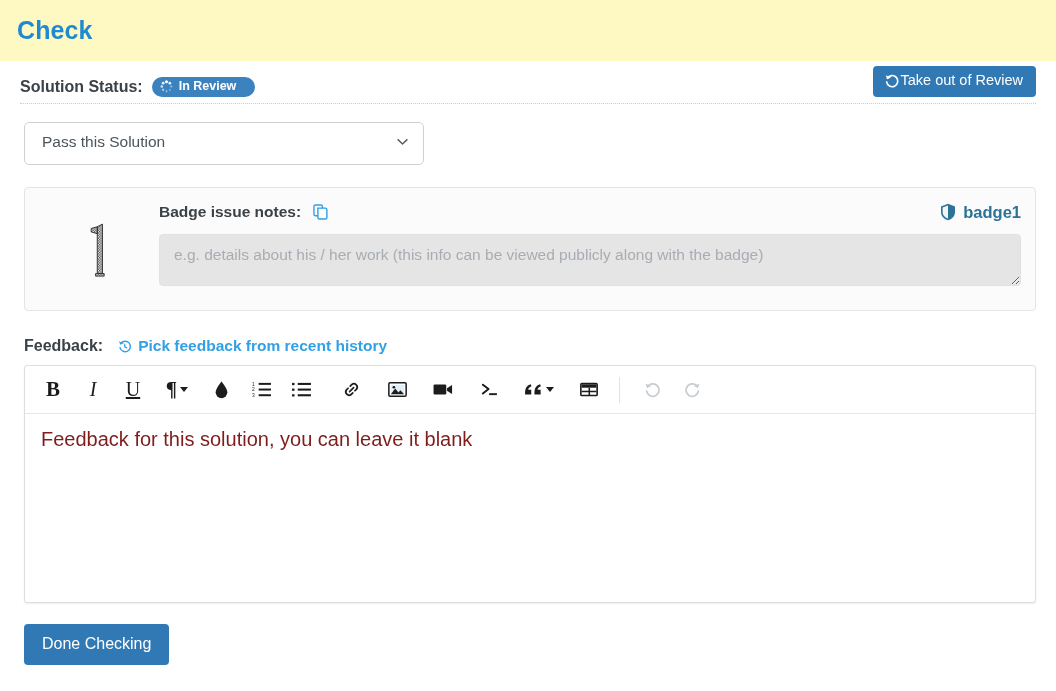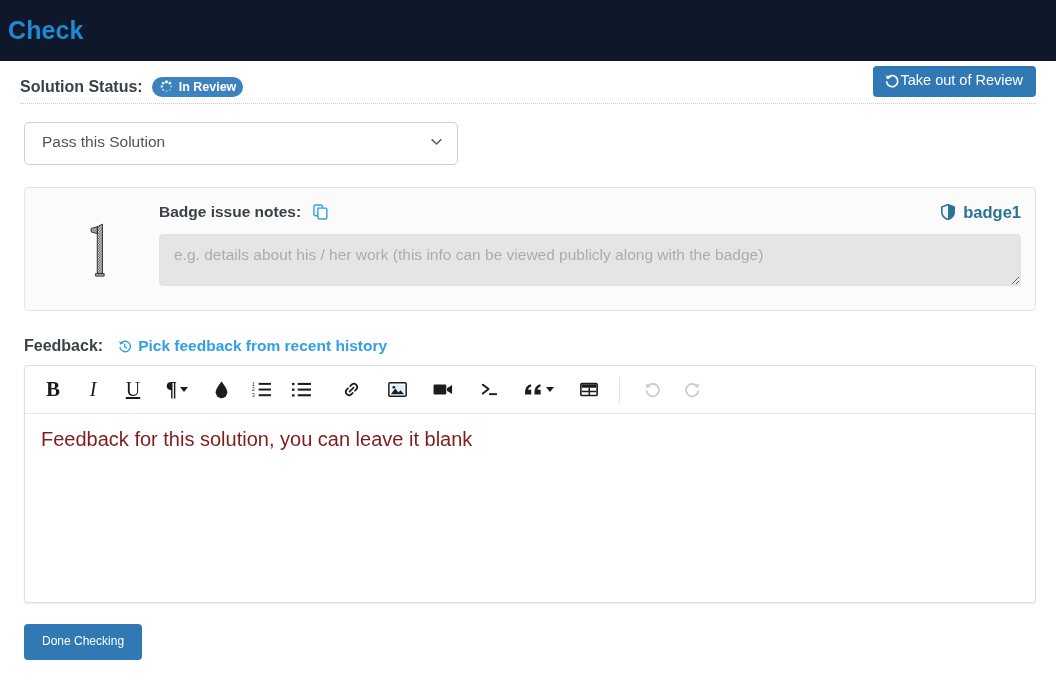--- a/index.html
+++ b/index.html
@@ -12,24 +12,24 @@
     height: 691px;
     font-family: "Liberation Sans", sans-serif;
     color: #2f3a40;
     overflow: hidden;
     position: relative;
   }
 
   
   .page-header {
     height: 61px;
-    background: #0f172a;
-    display: flex;
-    align-items: center;
-    padding-left: 8px;
+    background: #fef9c3;
+    display: flex;
+    align-items: center;
+    padding-left: 17px;
     box-sizing: border-box;
   }
   .page-title {
     font-size: 25px;
     font-weight: bold;
     color: #1f8ad2;
     letter-spacing: 0.1px;
   }
 
   
@@ -46,25 +46,25 @@
   .status-label {
     font-size: 16px;
     font-weight: bold;
     color: #3a4248;
   }
   .status-badge {
     margin-left: 9px;
     background: #3c82be;
     color: #ffffff;
     border-radius: 11px;
-    padding: 3px 7px 4px 8px;
+    padding: 3px 19px 4px 8px;
     font-size: 12.5px;
     font-weight: bold;
     display: inline-flex;
-    align-items: flex-end;
+    align-items: center;
     gap: 6px;
     line-height: 1;
   }
   .spinner-icon {
     width: 13px;
     height: 13px;
     display: inline-block;
     flex: none;
   }
   .take-out-btn {
@@ -82,21 +82,21 @@
     align-items: center;
     gap: 0;
     cursor: pointer;
     line-height: 1.1;
   }
   .undo-ico { width: 16px; height: 16px; display: block; flex: none; }
 
   
   .select-wrap {
     margin: 18px 0 0 24px;
-    width: 434px;
+    width: 400px;
     height: 43px;
     border: 1px solid #ccd1d6;
     border-radius: 5px;
     background: #fff;
     display: flex;
     align-items: center;
     padding: 0 13px 4px 17px;
     box-sizing: border-box;
     cursor: pointer;
     position: relative;
@@ -266,21 +266,21 @@
     overflow: hidden;
   }
 
   
   .done-btn {
     margin: 21px 0 0 24px;
     background: #3179b5;
     color: #fff;
     border: none;
     border-radius: 4px;
-    font-size: 12px;
+    font-size: 16px;
     font-family: "Liberation Sans", sans-serif;
     padding: 11px 18px 12px 18px;
     cursor: pointer;
     line-height: 1.1;
   }
 </style>
 </head>
 <body>
 
 

